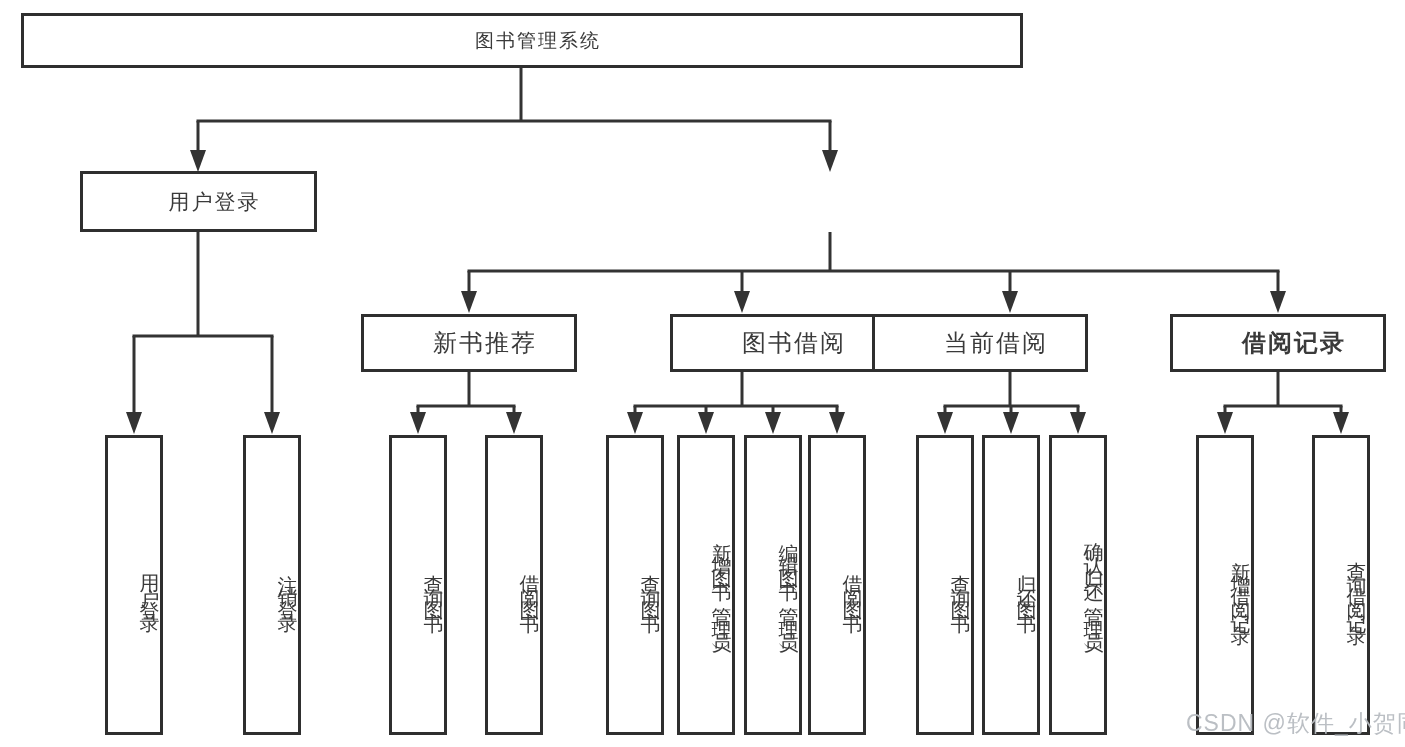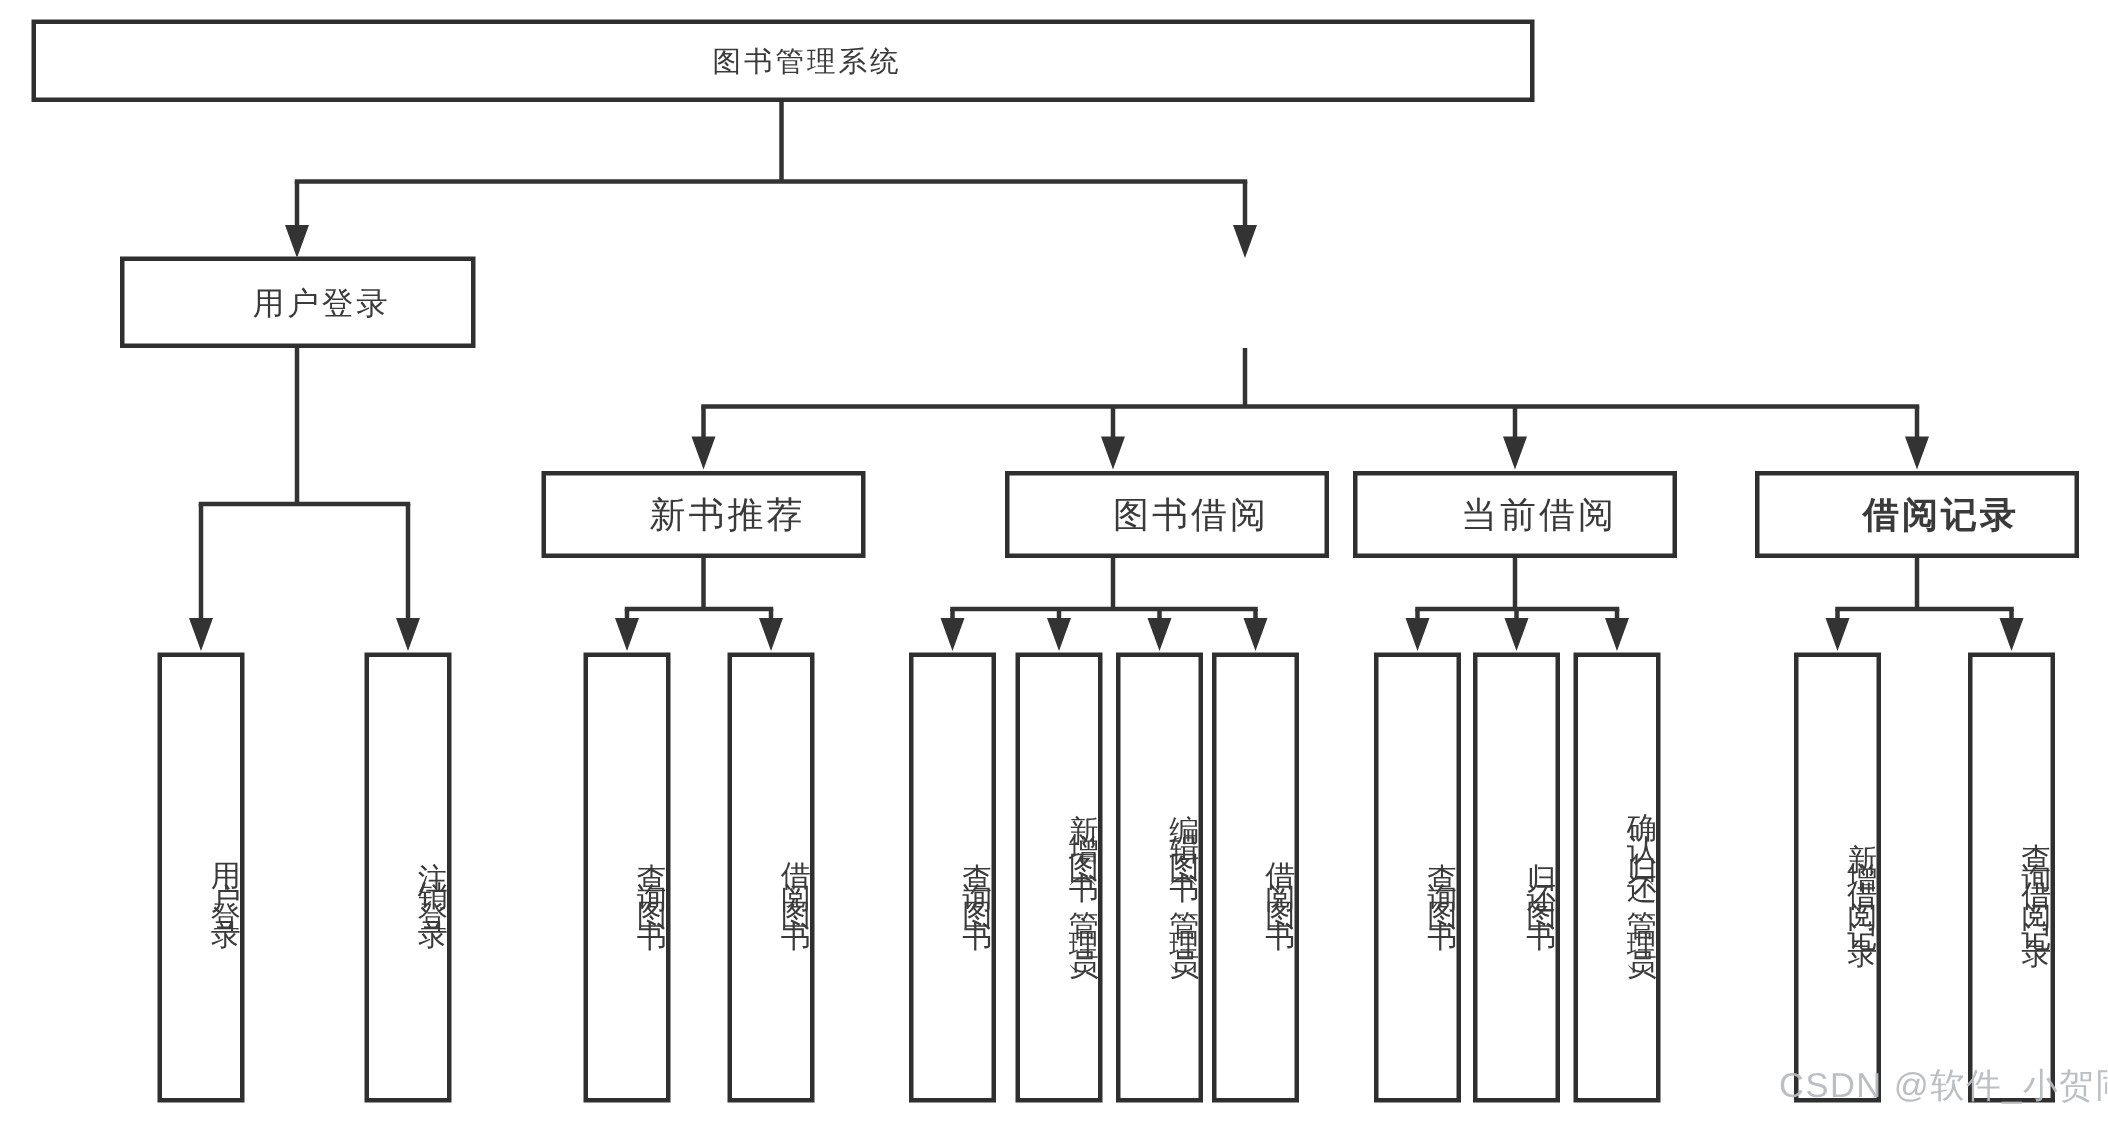--- a/index.html
+++ b/index.html
@@ -122,21 +122,21 @@
       <polygon points="1333,412 1349,412 1341,434"></polygon>
     </g>
   </svg>
 
   <div class="node h root" style="left:21px; top:13px; width:1002px; height:55px;">图书管理系统</div>
 
   <div class="node h l2" style="left:80px; top:171px; width:237px; height:61px;">用户登录</div>
 
   <div class="node h" style="left:361px; top:314px; width:216px; height:58px;">新书推荐</div>
   <div class="node h" style="left:634px; top:314px; width:216px; height:58px;margin-left:36px;">图书借阅</div>
-  <div class="node h" style="left:902px; top:314px; width:216px; height:58px;">当前借阅</div>
+  <div class="node h" style="left:872px; top:314px; width:216px; height:58px;">当前借阅</div>
   <div class="node h" style="left:1170px; top:314px; width:216px; height:58px;font-weight:bold;">借阅记录</div>
 
   <div class="node v" style="left:105px; top:435px; width:58px; height:300px;">用户登录</div>
   <div class="node v" style="left:243px; top:435px; width:58px; height:300px;">注销登录</div>
 
   <div class="node v" style="left:389px; top:435px; width:58px; height:300px;">查询图书</div>
   <div class="node v" style="left:485px; top:435px; width:58px; height:300px;">借阅图书</div>
 
   <div class="node v" style="left:606px; top:435px; width:58px; height:300px;">查询图书</div>
   <div class="node v" style="left:677px; top:435px; width:58px; height:300px;">新增图书（管理员）</div>

